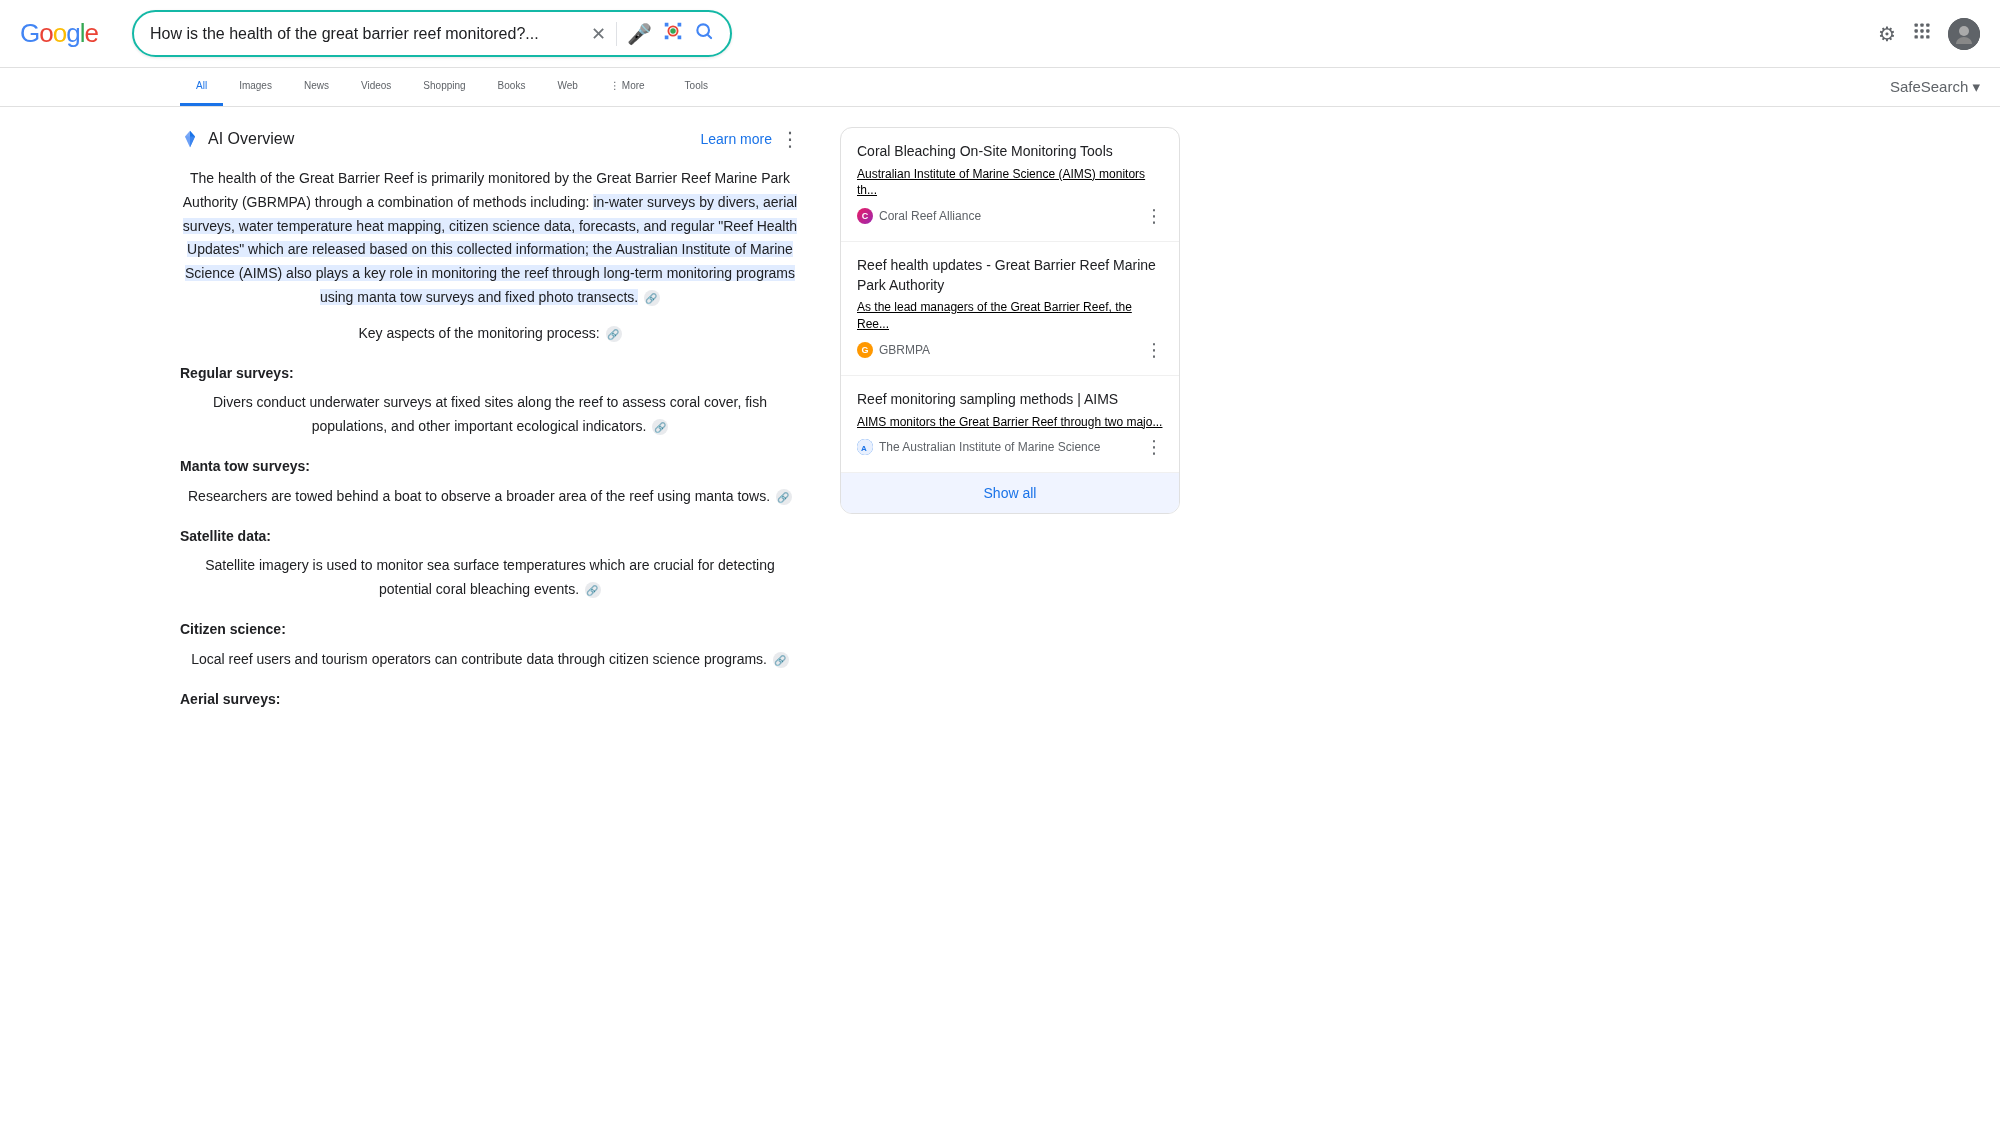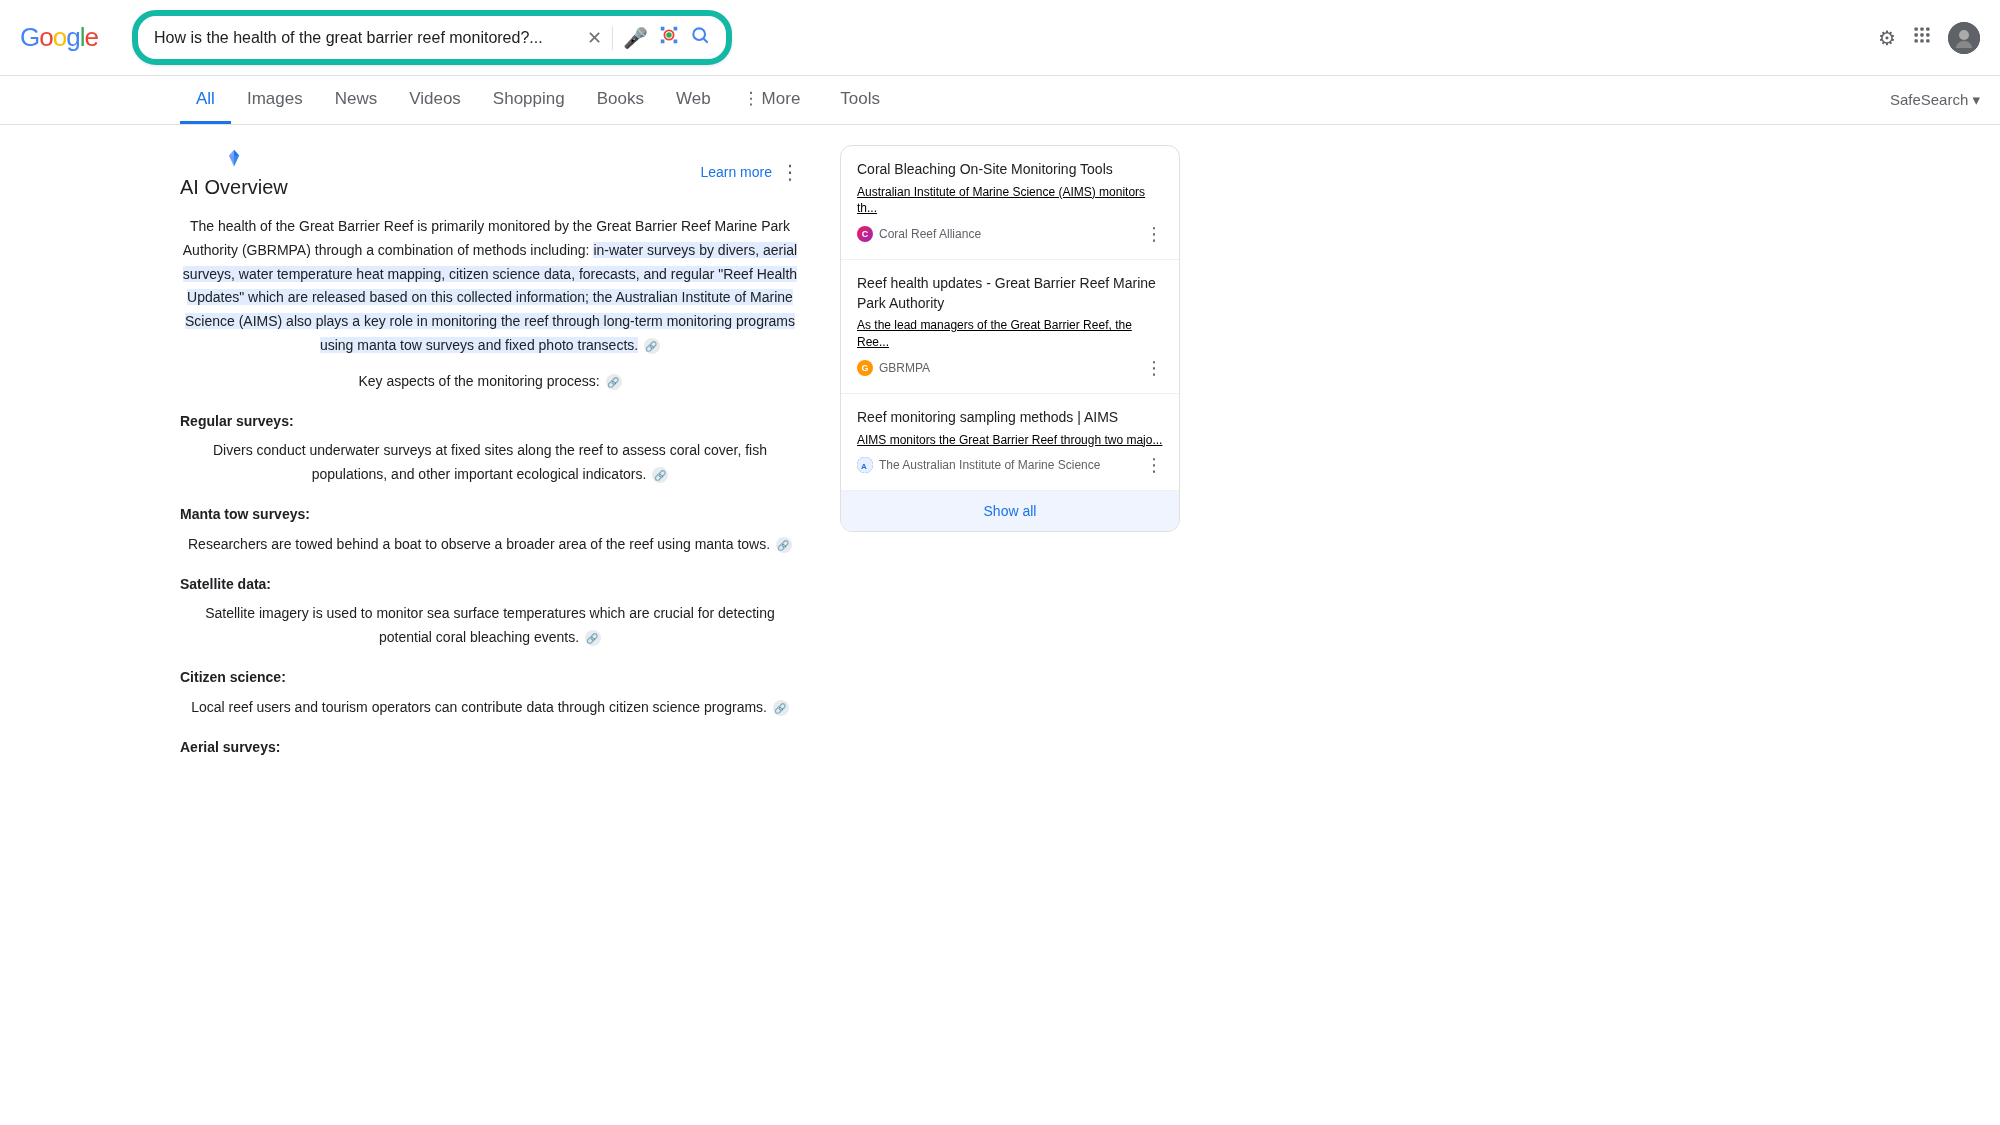--- a/index.html
+++ b/index.html
@@ -39,21 +39,21 @@
     .logo-l { color: #34A853; }
     .logo-e { color: #EA4335; }
 
     .search-bar-container {
       flex: 1;
       max-width: 600px;
     }
     .search-bar {
       display: flex;
       align-items: center;
-      border: 6px solid #14b8a6;
+      border: 2px solid #14b8a6;
       border-radius: 24px;
       padding: 8px 16px;
       gap: 10px;
       box-shadow: 0 1px 3px rgba(0,0,0,0.1);
     }
     .search-input {
       flex: 1;
       border: none;
       outline: none;
       font-size: 16px;
@@ -114,21 +114,21 @@
       display: flex;
       align-items: center;
       padding: 0 0 0 180px;
       border-bottom: 1px solid #e0e0e0;
       background: #fff;
     }
     .nav-tab {
       padding: 12px 16px;
       cursor: pointer;
       color: #5f6368;
-      font-size: 17px;
+      font-size: 10px;
       font-weight: 500;
       border-bottom: 3px solid transparent;
       white-space: nowrap;
       display: flex;
       align-items: center;
       gap: 4px;
       text-decoration: none;
     }
     .nav-tab.active {
       color: #1a73e8;
@@ -164,24 +164,23 @@
     .ai-overview-header {
       display: flex;
       align-items: center;
       justify-content: space-between;
       margin-bottom: 16px;
     }
     .ai-overview-title {
       display: flex;
       align-items: center;
       gap: 8px;
-      font-size: 20px;
+      font-size: 16px;
       font-weight: 400;
       color: #202124;
-      flex-direction: column;
     }
     .ai-overview-actions {
       display: flex;
       align-items: center;
       gap: 8px;
     }
     .learn-more-btn {
       color: #1a73e8;
       font-size: 14px;
       cursor: pointer;

